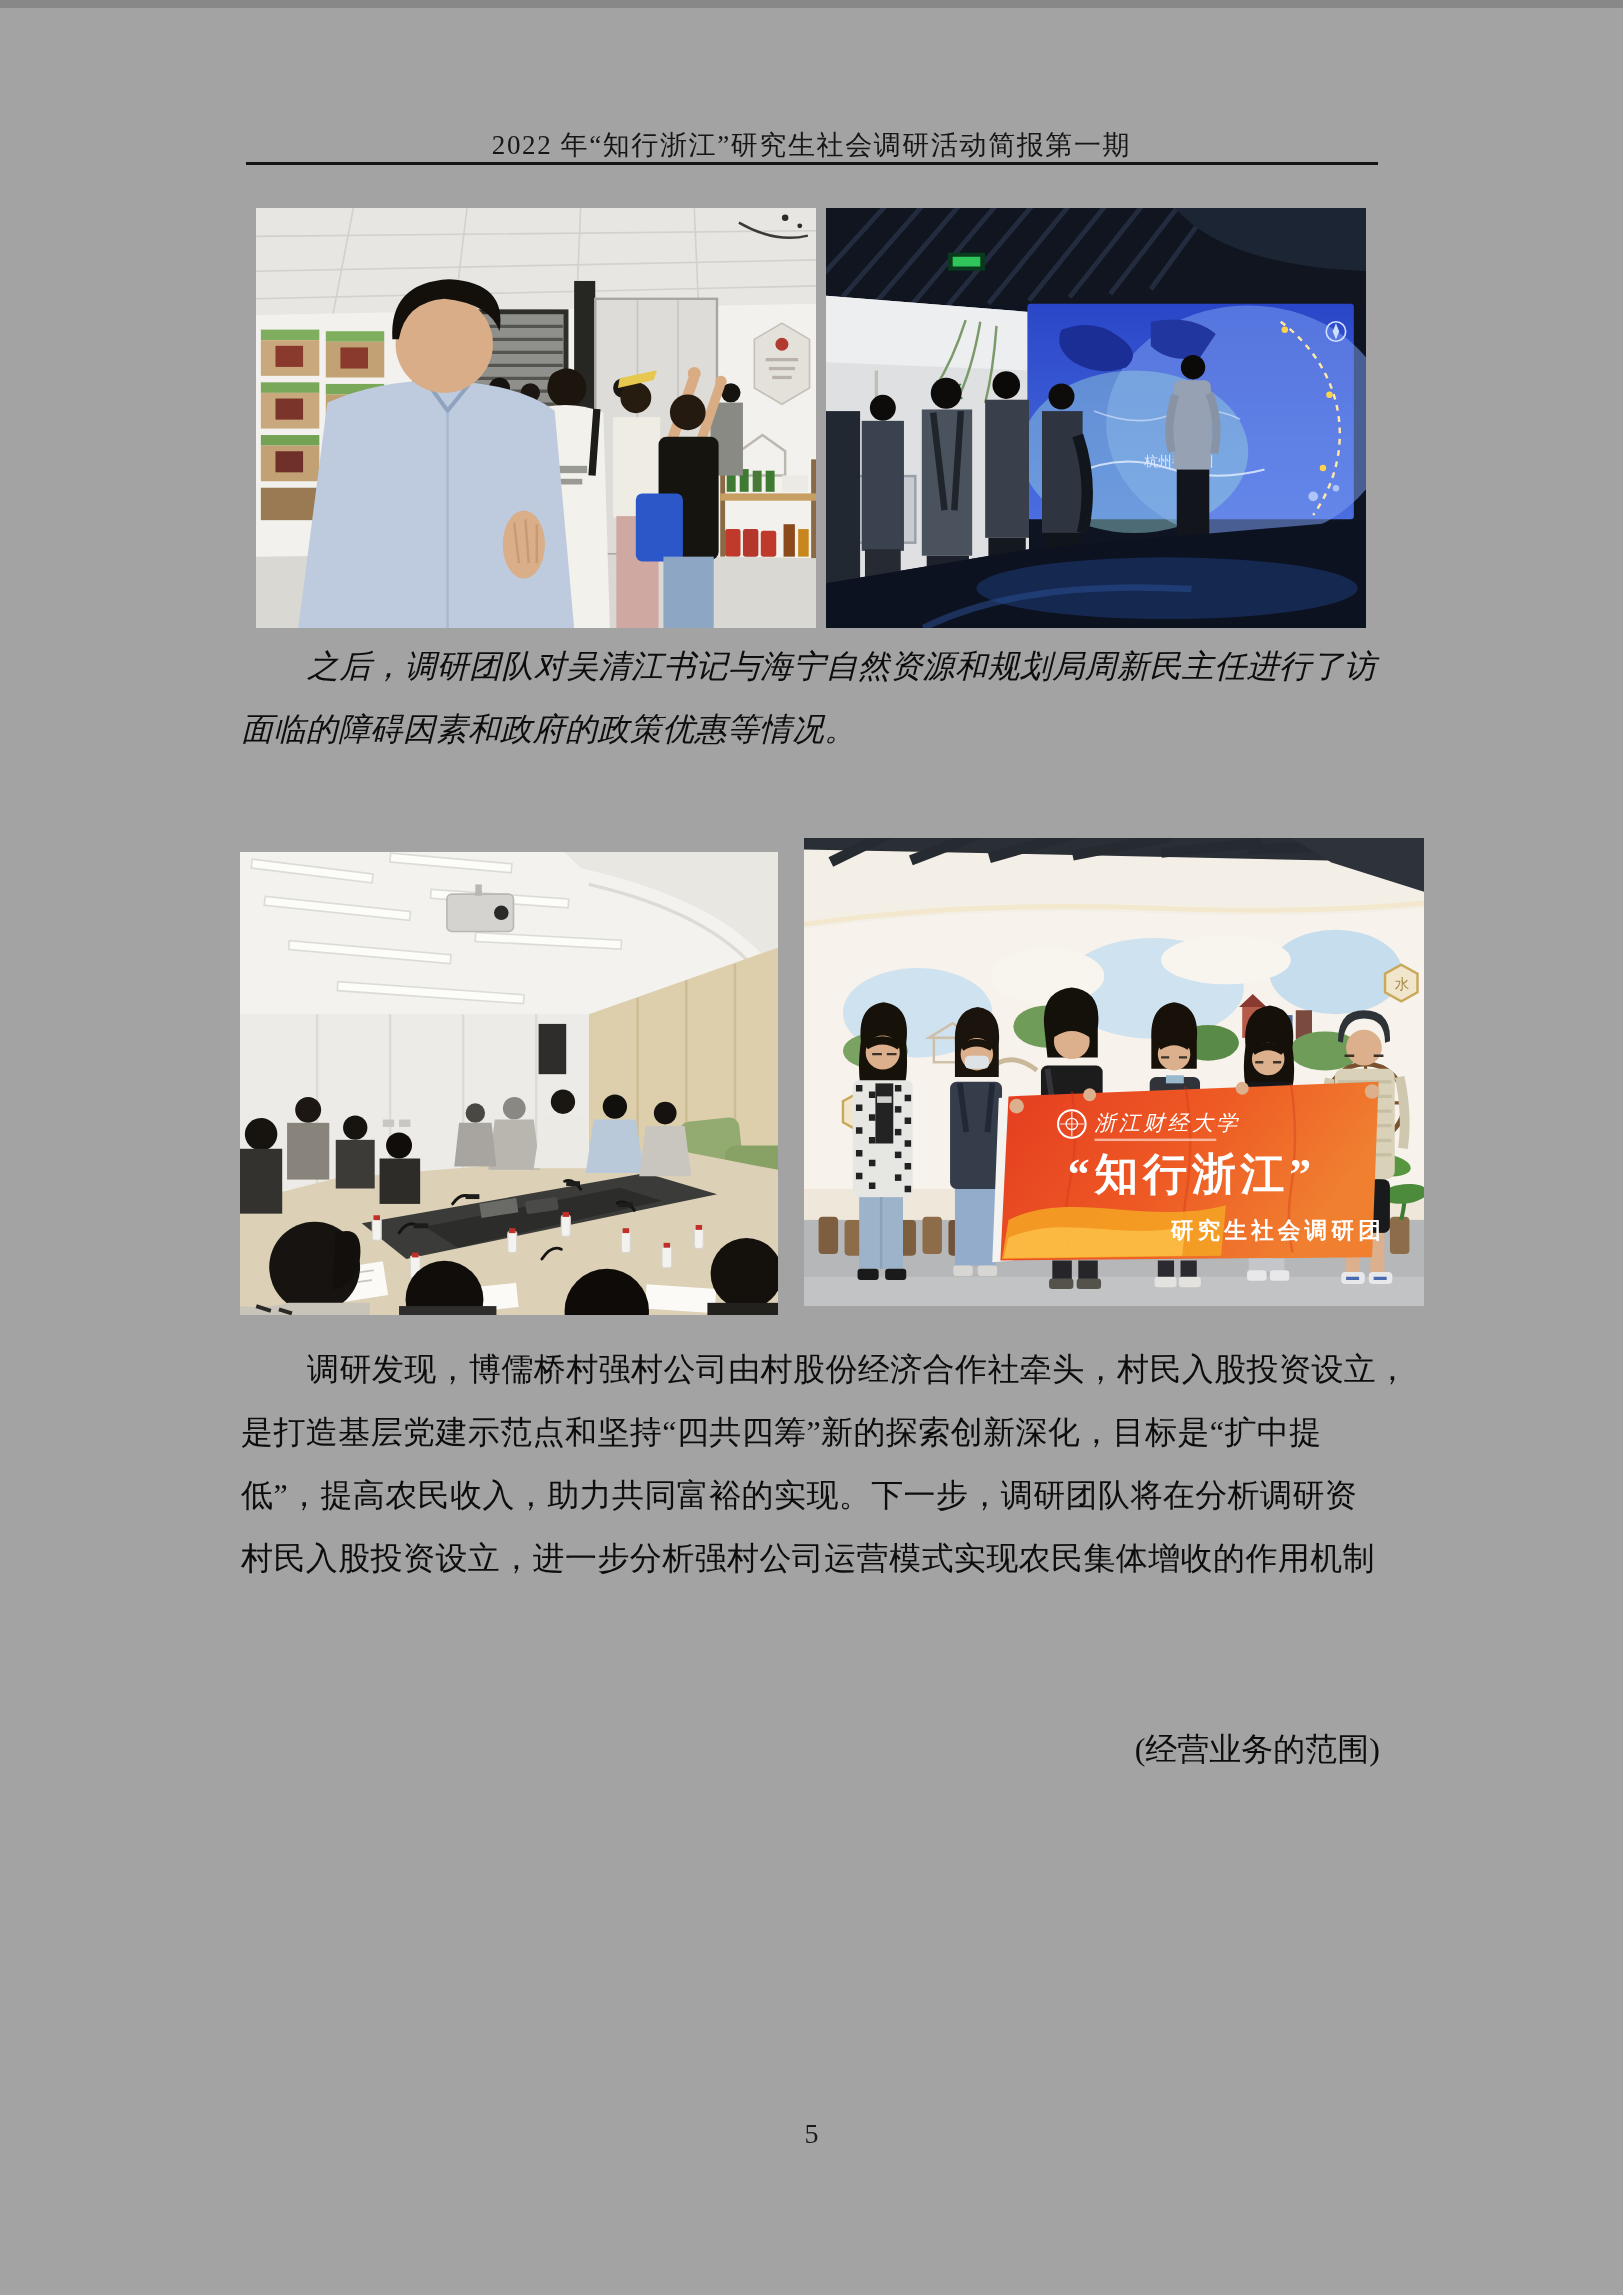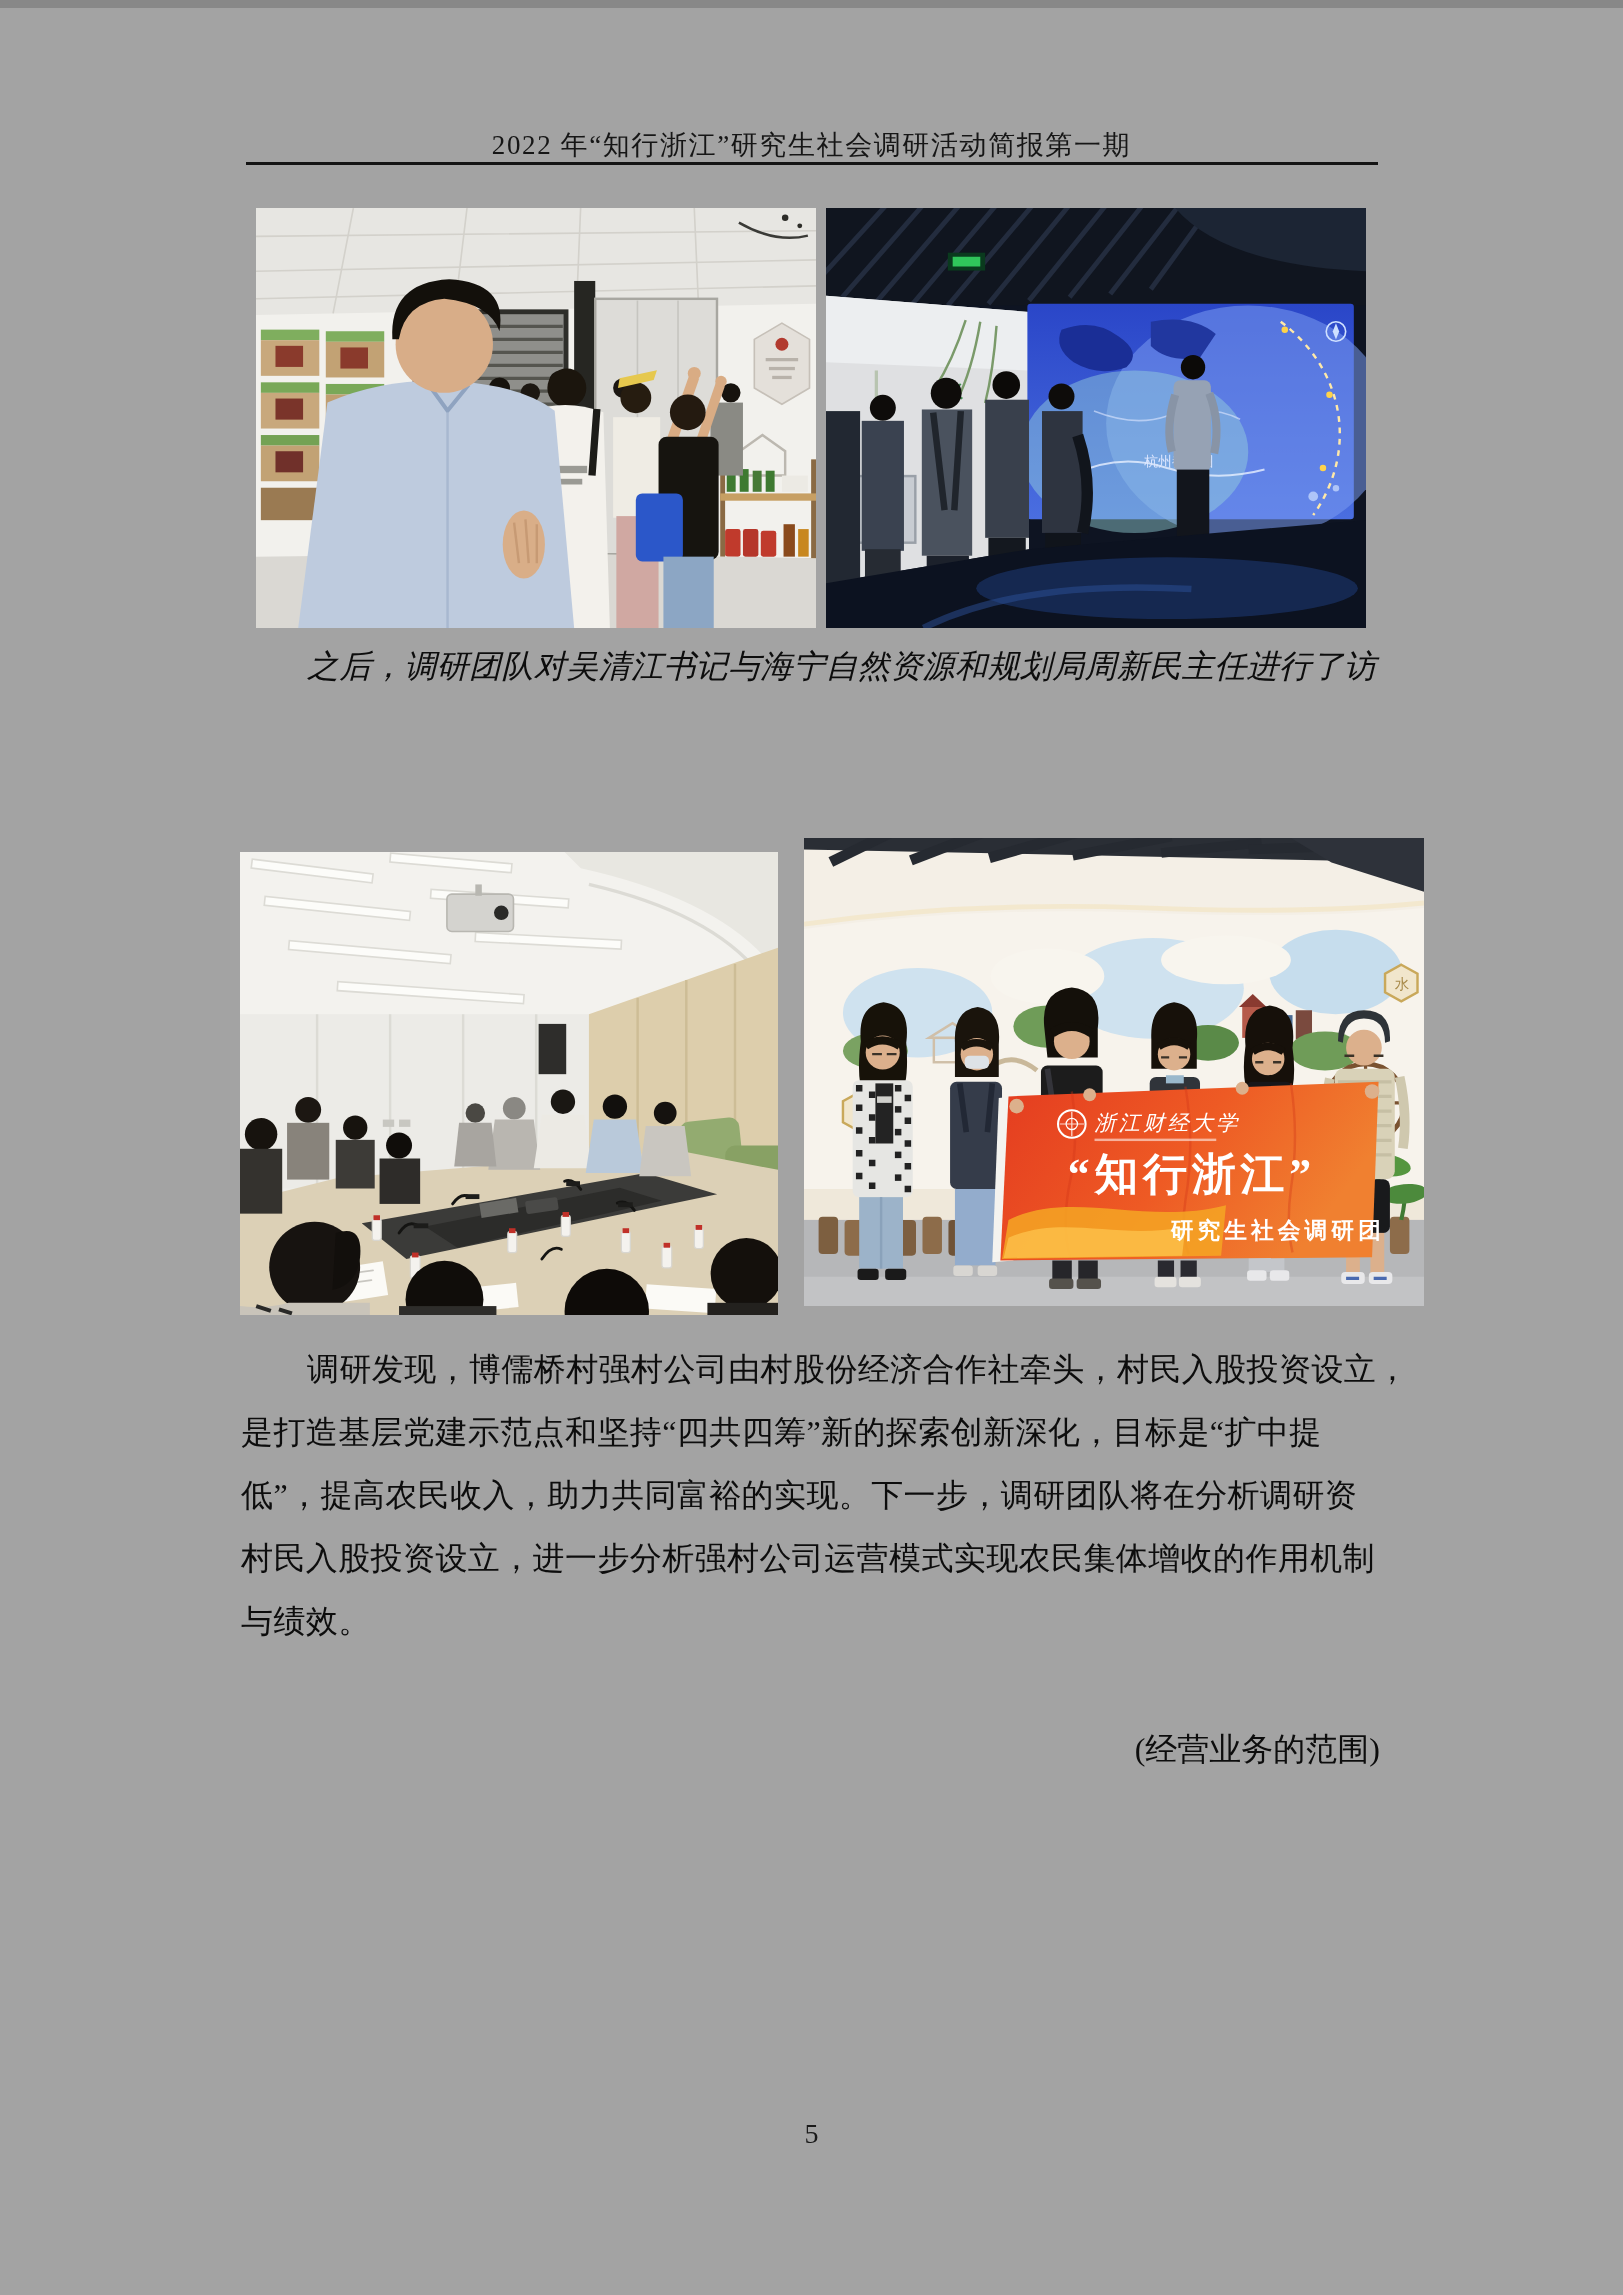--- a/index.html
+++ b/index.html
@@ -263,20 +263,21 @@
       <g>
         <polygon points="0,462 250,420 665,384 665,517 0,517" fill="#0c1220"></polygon>
         <ellipse cx="420" cy="468" rx="235" ry="38" fill="#1e3a78" opacity="0.55"></ellipse>
         <path d="M120,517 q120,-60 330,-48" stroke="#2c5098" stroke-width="8" fill="none" opacity="0.5"></path>
       </g>
     </svg>
   </div>
 
   <div class="para" id="para1">
     <div class="para-line indent">之后，调研团队对吴清江书记与海宁自然资源和规划局周新民主任进行了访</div>
+    <div class="para-line">面临的障碍因素和政府的政策优惠等情况。</div>
   </div>
 
   <div class="figure" id="fig-meeting">
     <svg viewBox="0 0 663 571" preserveAspectRatio="none">
       <rect width="663" height="571" fill="#efeeea"></rect>
       <g>
         <rect width="663" height="200" fill="#f3f2ee"></rect>
         <path d="M420,20 q180,40 243,130 L663,0 L400,0 Z" fill="#e8e7e1"></path>
         <path d="M430,40 q150,35 210,110" stroke="#dcdbd5" stroke-width="4" fill="none"></path>
         <g fill="#fcfcf9" stroke="#dcdbd5" stroke-width="2">
@@ -614,21 +615,20 @@
         </g>
       </g>
     </svg>
   </div>
 
   <div class="para" id="para2">
     <div class="para-line indent">调研发现，博儒桥村强村公司由村股份经济合作社牵头，村民入股投资设立，</div>
     <div class="para-line">是打造基层党建示范点和坚持“四共四筹”新的探索创新深化，目标是“扩中提</div>
     <div class="para-line">低”，提高农民收入，助力共同富裕的实现。下一步，调研团队将在分析调研资</div>
     <div class="para-line">村民入股投资设立，进一步分析强村公司运营模式实现农民集体增收的作用机制</div>
-    <div class="para-line">与绩效。</div>
   </div>
 
   <div class="attribution">(经营业务的范围)</div>
 
   <div class="page-number">5</div>
 
 </div>
 
 
 </body></html>

